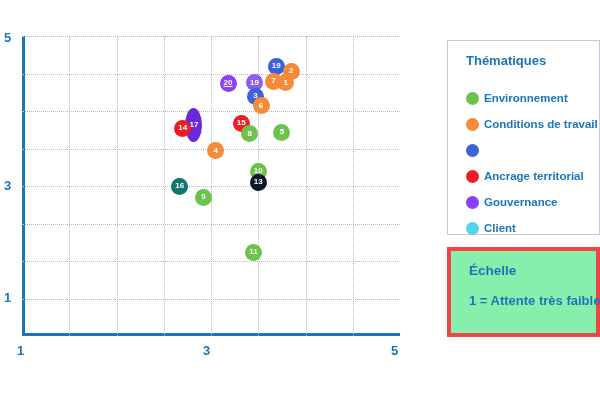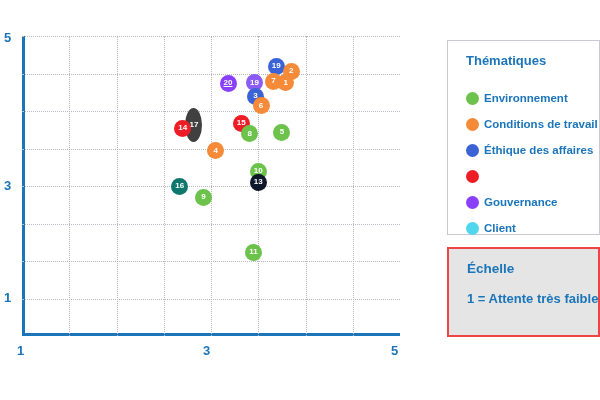--- a/index.html
+++ b/index.html
@@ -150,22 +150,22 @@
     font-size: 11.5px;
     white-space: nowrap;
   }
 
   #scale-panel {
     position: absolute;
     left: 447px;
     top: 247px;
     width: 153px;
     height: 90px;
-    background: #e5e5e5;
-    border: 2px solid #ef4444;
+    background: #86efac;
+    border: 4px solid #ef4444;
     box-sizing: border-box;
   }
   #scale-title {
     position: absolute;
     left: 18px;
     top: 12px;
     color: #1b75bb;
     font-weight: bold;
     font-size: 13.5px;
   }
@@ -211,21 +211,21 @@
         </div>
       <div id="bubbles">
           <div class="bubble" style="width: 17px; height: 17px; left: 245.705px; top: 21.5px; background: rgb(59, 99, 214);">19</div>
           <div class="bubble" style="width: 17px; height: 17px; left: 260.825px; top: 26.75px; background: rgb(245, 138, 56);">2</div>
           <div class="bubble" style="width: 17px; height: 17px; left: 197.51px; top: 38.75px; background: rgb(138, 63, 252); text-decoration: underline;">20</div>
           <div class="bubble" style="width: 17px; height: 17px; left: 223.97px; top: 38px; background: #8b5cf6;">19</div>
           <div class="bubble" style="width: 17px; height: 17px; left: 242.87px; top: 36.5px; background: rgb(245, 138, 56);">7</div>
           <div class="bubble" style="width: 17px; height: 17px; left: 255.155px; top: 38px; background: rgb(245, 138, 56);">1</div>
           <div class="bubble" style="width: 17px; height: 17px; left: 224.915px; top: 51.5px; background: rgb(59, 99, 214);">3</div>
           <div class="bubble" style="width: 17px; height: 17px; left: 230.585px; top: 61.25px; background: rgb(245, 138, 56);">6</div>
-          <div class="bubble" style="width: 17px; height: 34px; left: 163.49px; top: 71.75px; background: #404040;">17</div>
+          <div class="bubble" style="width: 17px; height: 34px; left: 163.49px; top: 71.75px; background: #6d28d9;">17</div>
           <div class="bubble" style="width: 17px; height: 17px; left: 210.74px; top: 78.5px; background: rgb(238, 28, 37);">15</div>
           <div class="bubble" style="width: 17px; height: 17px; left: 152.15px; top: 83.75px; background: rgb(238, 28, 37);">14</div>
           <div class="bubble" style="width: 17px; height: 17px; left: 219.245px; top: 89px; background: rgb(108, 194, 74);">8</div>
           <div class="bubble" style="width: 17px; height: 17px; left: 251.375px; top: 87.5px; background: rgb(108, 194, 74);">5</div>
           <div class="bubble" style="width: 17px; height: 17px; left: 185.225px; top: 106.25px; background: rgb(245, 138, 56);">4</div>
           <div class="bubble" style="width: 17px; height: 17px; left: 227.75px; top: 126.5px; background: rgb(108, 194, 74);">10</div>
           <div class="bubble" style="width: 17px; height: 17px; left: 227.75px; top: 137.75px; background: #0f172a;">13</div>
           <div class="bubble" style="width: 17px; height: 17px; left: 149.315px; top: 141.5px; background: #0f766e;">16</div>
           <div class="bubble" style="width: 17px; height: 17px; left: 172.94px; top: 152.75px; background: rgb(108, 194, 74);">9</div>
           <div class="bubble" style="width: 17px; height: 17px; left: 223.025px; top: 207.5px; background: rgb(108, 194, 74);">11</div>
@@ -247,24 +247,24 @@
         <div class="legend-item">
           <span class="legend-dot" style="background: rgb(108, 194, 74);"></span>
           <span class="legend-label">Environnement</span>
         </div>
         <div class="legend-item">
           <span class="legend-dot" style="background: rgb(245, 138, 56);"></span>
           <span class="legend-label">Conditions de travail</span>
         </div>
         <div class="legend-item">
           <span class="legend-dot" style="background: rgb(59, 99, 214);"></span>
-          <span class="legend-label">Éthique des affaires</span>
         </div>
         <div class="legend-item">
           <span class="legend-dot" style="background: rgb(238, 28, 37);"></span>
+          <span class="legend-label">Ancrage territorial</span>
         </div>
         <div class="legend-item">
           <span class="legend-dot" style="background: rgb(138, 63, 252);"></span>
           <span class="legend-label">Gouvernance</span>
         </div>
         <div class="legend-item">
           <span class="legend-dot" style="background: rgb(82, 214, 237);"></span>
           <span class="legend-label">Client</span>
         </div>
       </div>

